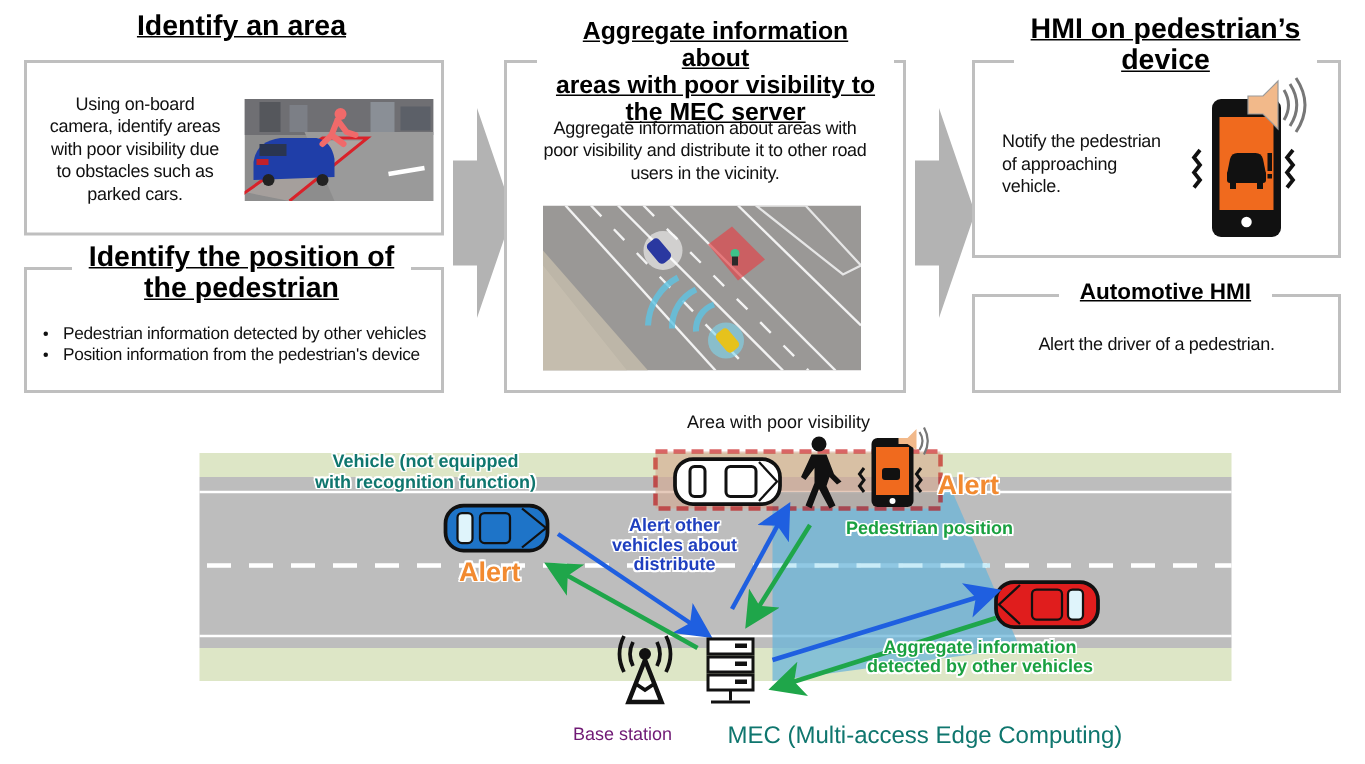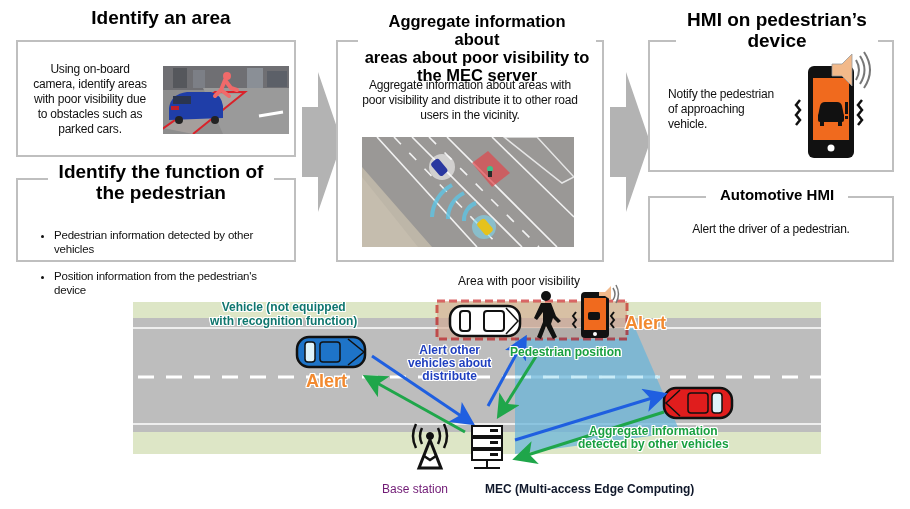--- a/index.html
+++ b/index.html
@@ -1,24 +1,24 @@
 <!DOCTYPE html>
 <html><head>
 <meta charset="utf-8">
 <style>
   html, body { margin: 0; padding: 0; background: #ffffff; }
   body { width: 910px; height: 509px; position: relative; overflow: hidden; font-family: "Liberation Sans", sans-serif; color: #000; }
   .panel { position: absolute; border: 2px solid #bfbfbf; background: #fff; box-sizing: border-box; }
-  .ptitle { position: absolute; background: #fff; text-align: center; font-weight: bold; color: #000; line-height: 1.1; padding: 0 6px; }
+  .ptitle { position: absolute; background: #fff; text-align: center; font-weight: bold; color: #000; line-height: 1.1; padding: 0 6px; text-decoration: underline; }
   .ptext { position: absolute; font-size: 12px; line-height: 1.25; color: #111; letter-spacing: -0.2px; }
   .arrow { position: absolute; }
   .lbl { position: absolute; font-weight: bold; white-space: nowrap; }
   .outline-white { text-shadow: -1px -1px 0 #fff, 1px -1px 0 #fff, -1px 1px 0 #fff, 1px 1px 0 #fff, 0 1px 0 #fff, 0 -1px 0 #fff, 1px 0 0 #fff, -1px 0 0 #fff; }
   ul.bullets { margin: 0; padding-left: 14px; }
-  ul.bullets li { margin: 12px; }
+  ul.bullets li { margin: 0; }
 </style>
 </head>
 <body>
 
 <div class="panel" style="left:16px; top:40px; width:280px; height:117px;"></div>
 <div class="ptitle" style="left:62px; top:8px; width:186px; font-size:19px;">
   <div>Identify an area</div>
 </div>
 <div class="ptext" style="left:30px; top:62px; width:120px; text-align:center;">Using on-board camera, identify areas with poor visibility due to obstacles such as parked cars.</div>
 <svg style="position:absolute; left:163px; top:66px;" width="126" height="68" viewBox="0 0 126 68">
@@ -36,38 +36,38 @@
   <rect x="10" y="30" width="18" height="8" fill="#2a3550"></rect>
   <rect x="8" y="40" width="8" height="4" fill="#c0202a"></rect>
   <circle cx="16" cy="54" r="4" fill="#222"></circle>
   <circle cx="52" cy="54" r="4" fill="#222"></circle>
   <circle cx="64" cy="10" r="4" fill="#f06a6a"></circle>
   <path d="M62,14 L58,24 L52,30 M62,14 L68,22 L74,24 M58,24 L66,30" stroke="#f06a6a" stroke-width="4" fill="none" stroke-linecap="round"></path>
 </svg>
 
 <div class="panel" style="left:16px; top:178px; width:280px; height:84px;"></div>
 <div class="ptitle" style="left:48px; top:162px; width:214px; font-size:19px;">
-  <div>Identify the function of</div>
+  <div>Identify the position of</div>
   <div>the pedestrian</div>
 </div>
 <div class="ptext" style="left:28px; top:216px; width:265px; font-size:11.5px;">
   <ul class="bullets">
     <li>Pedestrian information detected by other vehicles</li>
     <li>Position information from the pedestrian's device</li>
   </ul>
 </div>
 
 <svg class="arrow" style="left:302px; top:72px;" width="40" height="142" viewBox="0 0 40 142">
   <polygon points="0,35 16,35 16,0 40,70 16,140 16,105 0,105" fill="#b3b3b3"></polygon>
 </svg>
 
 <div class="panel" style="left:336px; top:40px; width:268px; height:222px;"></div>
 <div class="ptitle" style="left:358px; top:12px; width:226px; font-size:16.5px;">
   <div>Aggregate information about</div>
-  <div>areas about poor visibility to</div>
+  <div>areas with poor visibility to</div>
   <div>the  MEC server</div>
 </div>
 <div class="ptext" style="left:362px; top:78px; width:216px; text-align:center;">Aggregate information about areas with poor visibility and distribute it to other road users in the vicinity.</div>
 <svg style="position:absolute; left:362px; top:137px;" width="212" height="110" viewBox="0 0 212 110">
   <rect x="0" y="0" width="212" height="110" fill="#9a9896"></rect>
   <polygon points="0,30 70,110 0,110" fill="#bdb6a8"></polygon>
   <polygon points="0,40 56,110 0,110" fill="#c9c1b1" opacity="0.7"></polygon>
   <g stroke="#f2f2f2" stroke-width="1.6" fill="none">
     <line x1="15" y1="0" x2="115" y2="110"></line>
     <line x1="50" y1="0" x2="160" y2="110"></line>
@@ -222,19 +222,19 @@
   <div>Vehicle (not equipped</div>
   <div>with recognition function)</div>
 </div>
 <div class="lbl outline-white" style="left:306px; top:371px; font-size:18px; color:#f28a30;">Alert</div>
 <div class="lbl outline-white" style="left:625px; top:313px; font-size:18px; color:#f28a30;">Alert</div>
 <div class="lbl outline-white" style="left:408px; top:344px; font-size:12px; color:#1f3fbf; text-align:center; line-height:13px;">
   <div>Alert other</div>
   <div>vehicles about</div>
   <div>distribute</div>
 </div>
-<div class="lbl outline-white" style="left:510px; top:345px; font-size:12px; color:#19a040;">Pedestrian position</div>
+<div class="lbl outline-white" style="left:564px; top:345px; font-size:12px; color:#19a040;">Pedestrian position</div>
 <div class="lbl outline-white" style="left:578px; top:425px; font-size:12px; color:#19a040; text-align:center; line-height:13px;">
   <div>Aggregate information</div>
   <div>detected by other vehicles</div>
 </div>
 <div class="lbl" style="left:382px; top:482px; font-size:12px; font-weight:normal; color:#701a75;">Base station</div>
-<div class="lbl" style="left:485px; top:482px; font-size:12px; font-weight:bold; color:#0f172a;">MEC (Multi-access Edge Computing)</div>
+<div class="lbl" style="left:485px; top:482px; font-size:16px; font-weight:normal; color:#0f766e;">MEC (Multi-access Edge Computing)</div>
 
 </body></html>

